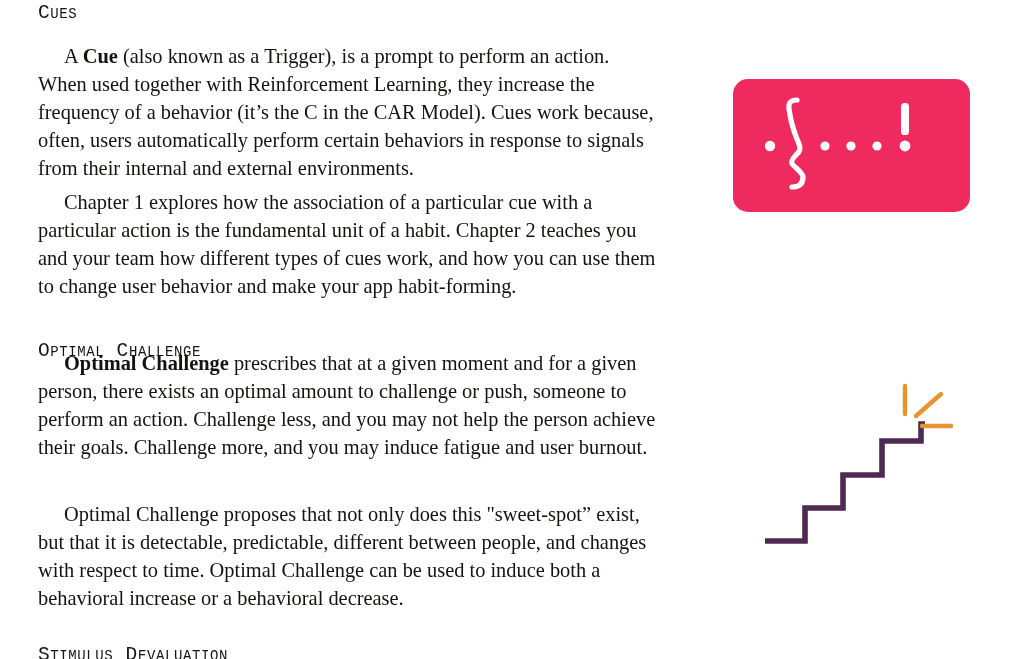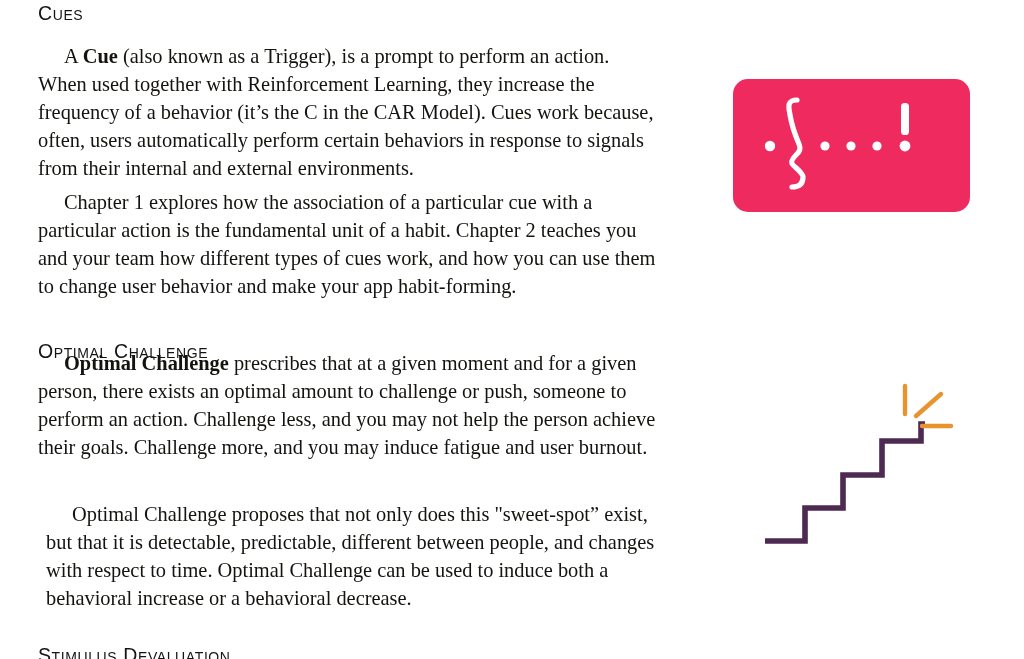--- a/index.html
+++ b/index.html
@@ -19,21 +19,21 @@
 
   
   .text-col {
     position: absolute;
     left: 38px;
     top: 0;
     width: 624px;
   }
 
   .section-heading {
-    font-family: Liberation Sans, sans-serif;
+    font-family: Liberation Mono, monospace;
     font-variant: small-caps;
     font-feature-settings: "smcp";
     font-size: 19.5px;
     letter-spacing: 0.6px;
     font-weight: 400;
     color: #141414;
     margin: 0;
     white-space: nowrap;
   }
 
@@ -48,21 +48,21 @@
   p.body.indent { text-indent: 26px; }
   p.body b { font-weight: 700; }
 
   
   #heading-cues      { position:absolute; left:0;  top: 2px; }
   #para-cue-1        { position:absolute; left:0;  top: 42px; width: 624px; }
   #para-cue-2        { position:absolute; left:0;  top: 188px; width: 624px; }
 
   #heading-optimal   { position:absolute; left:0;  top: 340px; }
   #para-oc-1         { position:absolute; left:0;  top: 349px; width: 624px; }
-  #para-oc-2         { position:absolute; left:0;  top: 500px; width: 624px; margin-left: 8px; }
+  #para-oc-2         { position:absolute; left:0;  top: 500px; width: 624px; }
 
   #heading-stimulus  { position:absolute; left:0;  top: 644px; }
 
   
   #cue-card {
     position: absolute;
     left: 733px;
     top: 79px;
     width: 237px;
     height: 133px;

